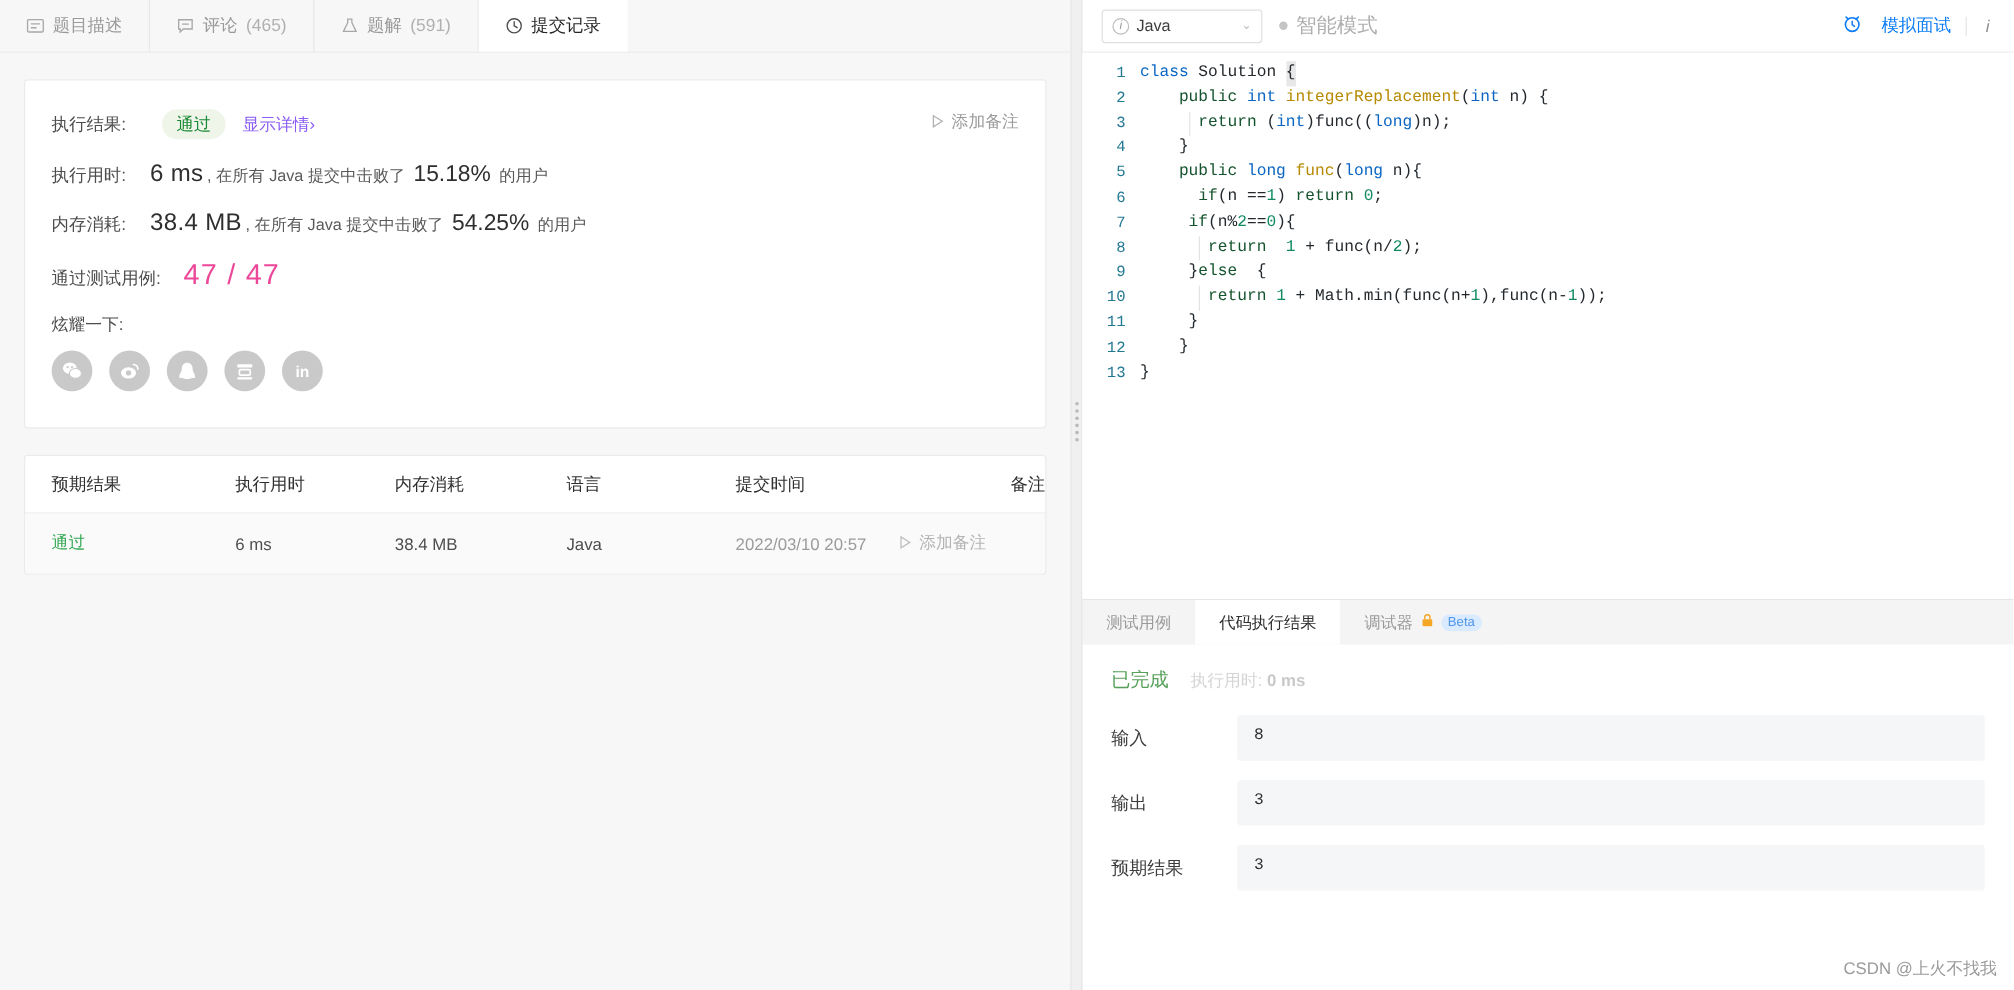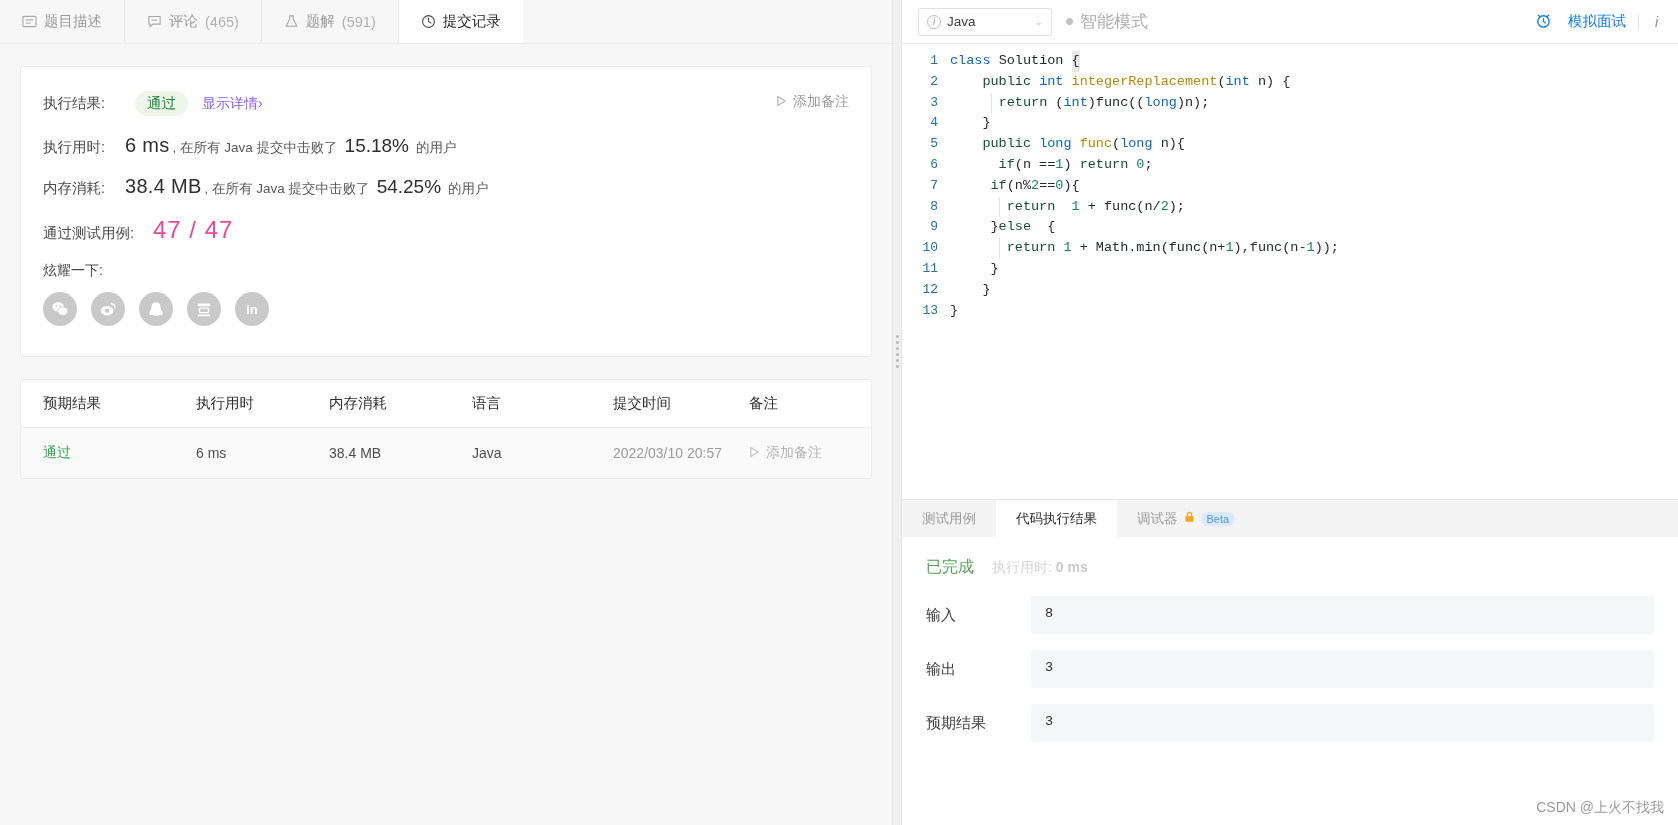--- a/index.html
+++ b/index.html
@@ -98,21 +98,21 @@
   .st-head, .st-row { display: flex; align-items: center; }
   .st-head { height: 48px; border-bottom: 1px solid #ebebeb; }
   .st-row { height: 50px; background: #fafafa; }
   .st-head > div { font-size: 14.5px; color: #2f2f2f; }
   .st-row > div  { font-size: 14px; color: #4d4d4d; }
   .c0 { width: 175px; padding-left: 22px; }
   .c1 { width: 133px; }
   .c2 { width: 143px; }
   .c3 { width: 141px; }
   .c4 { width: 136px; }
-  .c5 { flex: 1; }
+  .c5 { flex: 1; text-align: right; }
   .st-row .c0 { color: #34a853; cursor: pointer; }
   .st-row .c4 { color: #9b9b9b; }
   .st-row .c5 { color: #b4b4b4; display: flex; align-items: center; gap: 6px; cursor: pointer; }
 
   
   .divider {
     width: 10px; background: #f0f0f0; position: relative; flex: none;
     border-left: 1px solid #e6e6e6; border-right: 1px solid #e6e6e6;
     cursor: col-resize;
   }

